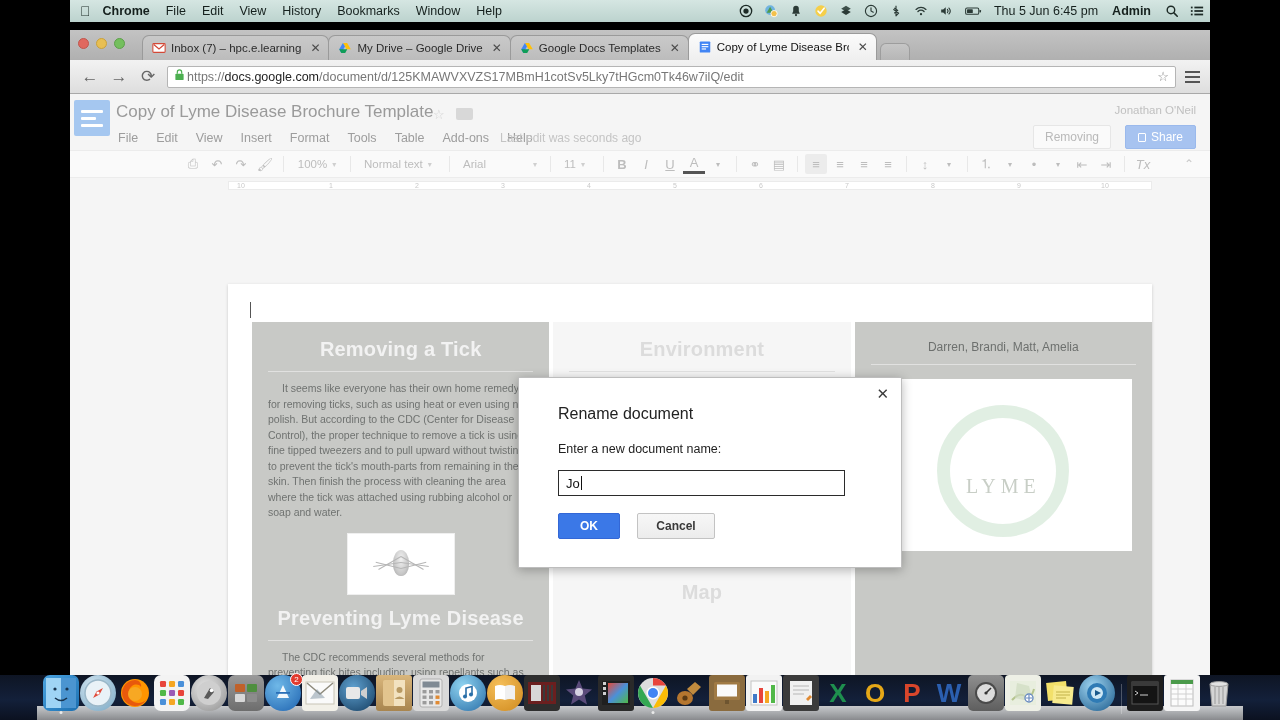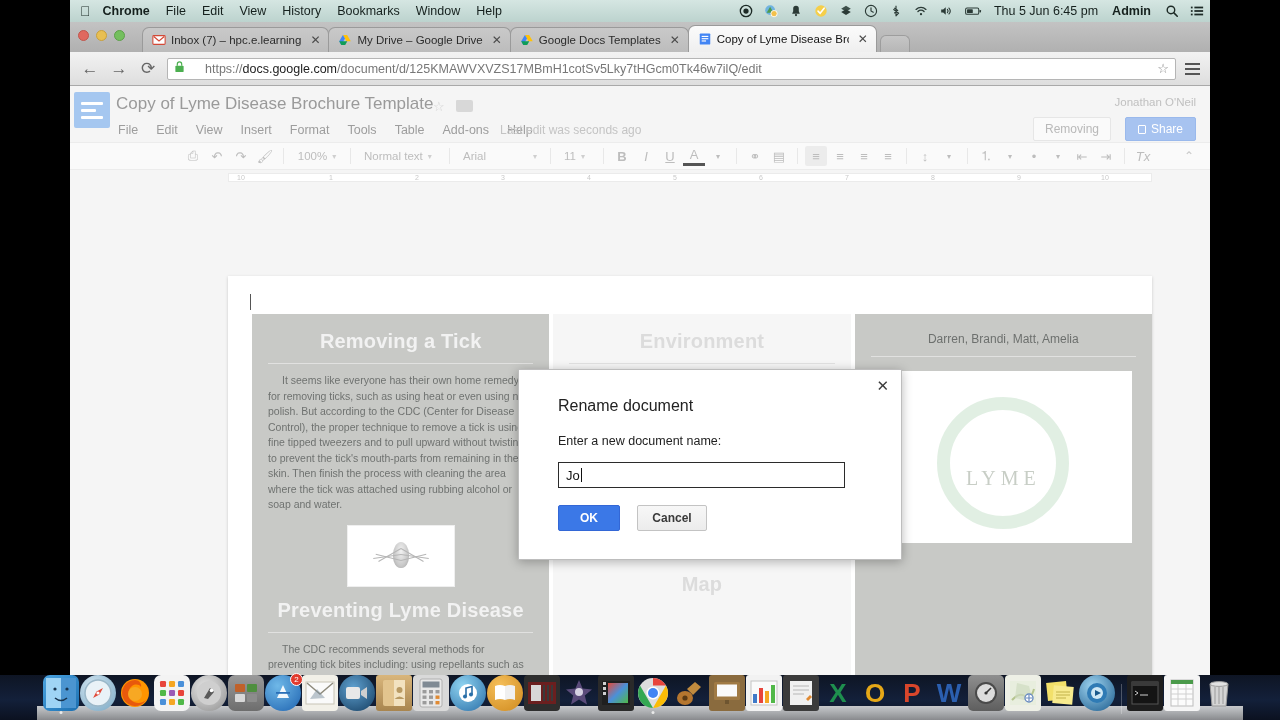--- a/index.html
+++ b/index.html
@@ -22,21 +22,21 @@
   .menubar .mi.bold { font-weight: bold; }
   .menubar .spacer { flex: 1; }
   .menubar .status { margin-right: 11px; display: inline-flex; align-items: center; }
   .menubar .clock { margin-right: 14px; font-size: 12.5px; }
   .menubar .user { margin-right: 14px; font-weight: bold; font-size: 12.5px; }
 
   .sicon { width: 14px; height: 14px; display: inline-block; }
 
   
   .chrome {
-    position: absolute; left: 70px; top: 22px; width: 1140px; height: 653px;
+    position: absolute; left: 70px; top: 30px; width: 1140px; height: 653px;
     background: #1d4ed8;
   }
   .tabstrip {
     position: relative; height: 30px;
     background: linear-gradient(to bottom, #c3c3c3, #b0b0b0);
     padding-left: 8px; display: flex; align-items: flex-end;
   }
   .traffic { position: absolute; left: 8px; top: 8px; display: flex; gap: 7px; }
   .traffic i { width: 11px; height: 11px; border-radius: 50%; display: block; }
   .t-red { background: #e0685f; border: 1px solid #c0564d; }
@@ -69,21 +69,21 @@
   }
 
   .toolbar {
     height: 34px; background: linear-gradient(to bottom, #f2f2f2, #dedede);
     border-bottom: 1px solid #a9a9a9;
     display: flex; align-items: center; padding: 0 10px; gap: 9px;
   }
   .navbtn { font-size: 17px; color: #666; width: 20px; text-align: center; line-height: 1; }
   .omnibox {
     flex: 1; height: 22px; background: #fff; border: 1px solid #b5b5b5;
-    border-radius: 2px; display: flex; align-items: center; padding: 0 6px; gap: 20px;
+    border-radius: 2px; display: flex; align-items: center; padding: 0 6px; gap: 2px;
     font-size: 12.5px; color: #222;
   }
   .omnibox .url { flex: 1; white-space: nowrap; overflow: hidden; }
   .omnibox .url .dim { color: #777; }
   .star { color: #8a8a8a; font-size: 13px; }
   .hamburger { width: 15px; display: flex; flex-direction: column; gap: 3px; }
   .hamburger span { display: block; height: 2px; background: #555; }
 
   
   .docs { position: relative; height: 589px; background: #f5f5f5; overflow: hidden; }
@@ -216,21 +216,21 @@
     display: flex; align-items: center; padding: 0 7px; font-size: 13px; color: #111;
   }
   .modal-input .tcaret { display: inline-block; width: 1px; height: 14px; background: #111; margin-left: 1px; }
   .modal-ok {
     position: absolute; left: 39px; top: 135px; width: 62px; height: 26px;
     background: #3b78e7; border: 1px solid #3367d6; border-radius: 2px;
     color: #fff; font-size: 12px; font-weight: bold;
     display: flex; align-items: center; justify-content: center;
   }
   .modal-cancel {
-    position: absolute; left: 118px; top: 135px; width: 70px; height: 26px;
+    position: absolute; left: 118px; top: 135px; width: 78px; height: 26px;
     background: linear-gradient(to bottom,#f7f7f7,#ececec); border: 1px solid #c3c3c3;
     border-radius: 2px; color: #3a3a3a; font-size: 12px; font-weight: bold;
     display: flex; align-items: center; justify-content: center;
   }
 
   
   .desktop-bottom {
     position: absolute; left: 0; top: 675px; width: 1280px; height: 45px;
     background: linear-gradient(to bottom, #0e1524 0%, #13203a 55%, #0b1120 100%);
   }

